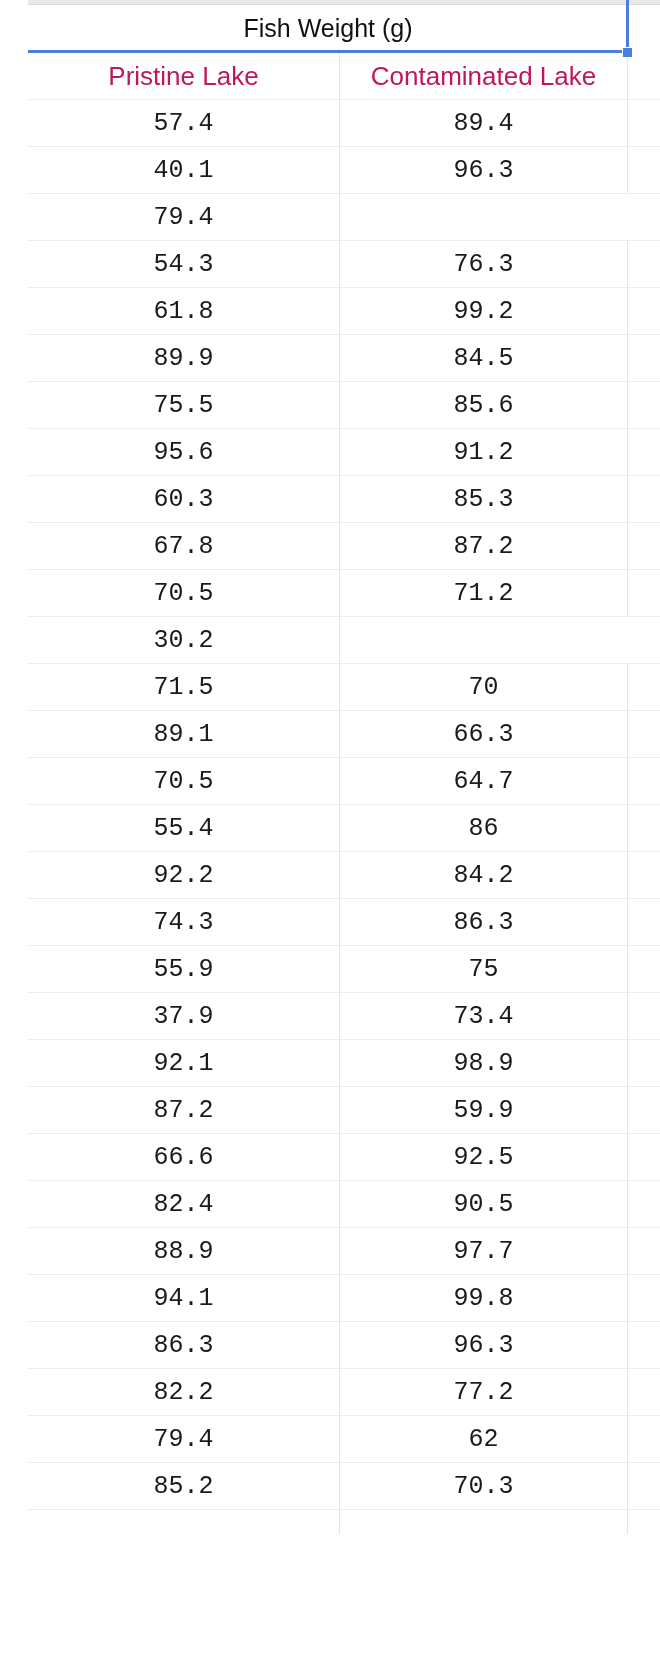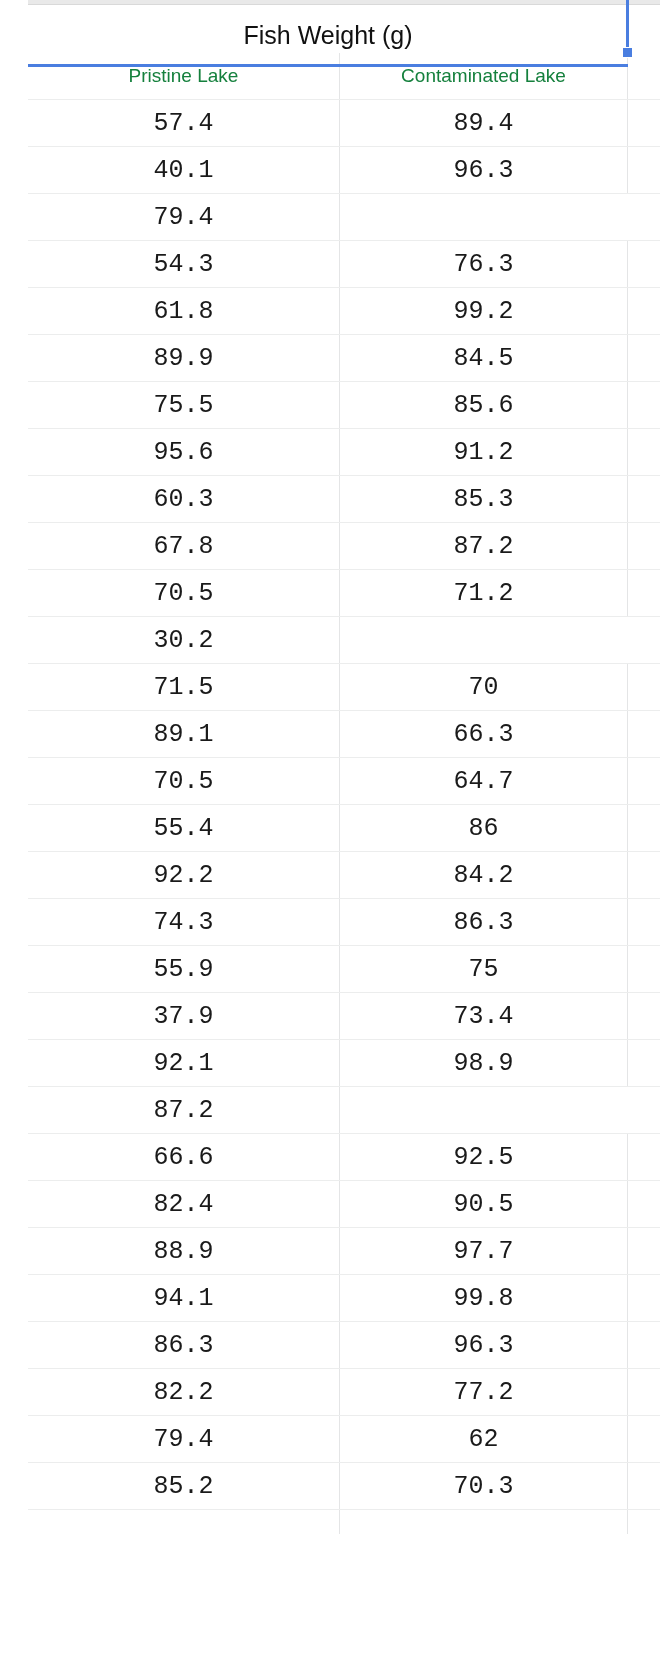--- a/index.html
+++ b/index.html
@@ -73,21 +73,21 @@
   .col-c { width: 32px; }
 
   
   .row-title {
     height: 47px;
     border-bottom: none;
     position: relative;
   }
   .title-cell {
     width: 600px;
-    height: 61px;
+    height: 47px;
     font-size: 25px;
     color: #111111;
     border-bottom: 3px solid #4a7ee0;
     border-right: none;
   }
   .title-tail {
     width: 32px;
     height: 47px;
   }
   
@@ -104,21 +104,21 @@
     left: 594px;
     top: 41px;
     width: 11px;
     height: 11px;
     background: #4a7ee0;
     border: 1px solid #ffffff;
     box-sizing: border-box;
   }
 
   .row-header { height: 47px; }
-  .row-header .cell { font-size: 19px; color: #15803d; }
+  .row-header .cell { font-size: 26px; color: #be185d; }
 
   .row-data { height: 47px; font-family: Liberation Mono, monospace; }
   .row-data .cell { font-size: 25px; }
 
   
   .row-partial { height: 24px; border-bottom: none; }
 </style>
 </head>
 <body>
 
@@ -241,20 +241,21 @@
           <div class="cell col-b">73.4</div>
           <div class="cell col-c"></div>
         </div>
         <div class="row row-data">
           <div class="cell col-a">92.1</div>
           <div class="cell col-b">98.9</div>
           <div class="cell col-c"></div>
         </div>
         <div class="row row-data">
           <div class="cell col-a">87.2</div>
+          <div class="cell col-b">59.9</div>
           <div class="cell col-c"></div>
         </div>
         <div class="row row-data">
           <div class="cell col-a">66.6</div>
           <div class="cell col-b">92.5</div>
           <div class="cell col-c"></div>
         </div>
         <div class="row row-data">
           <div class="cell col-a">82.4</div>
           <div class="cell col-b">90.5</div>

